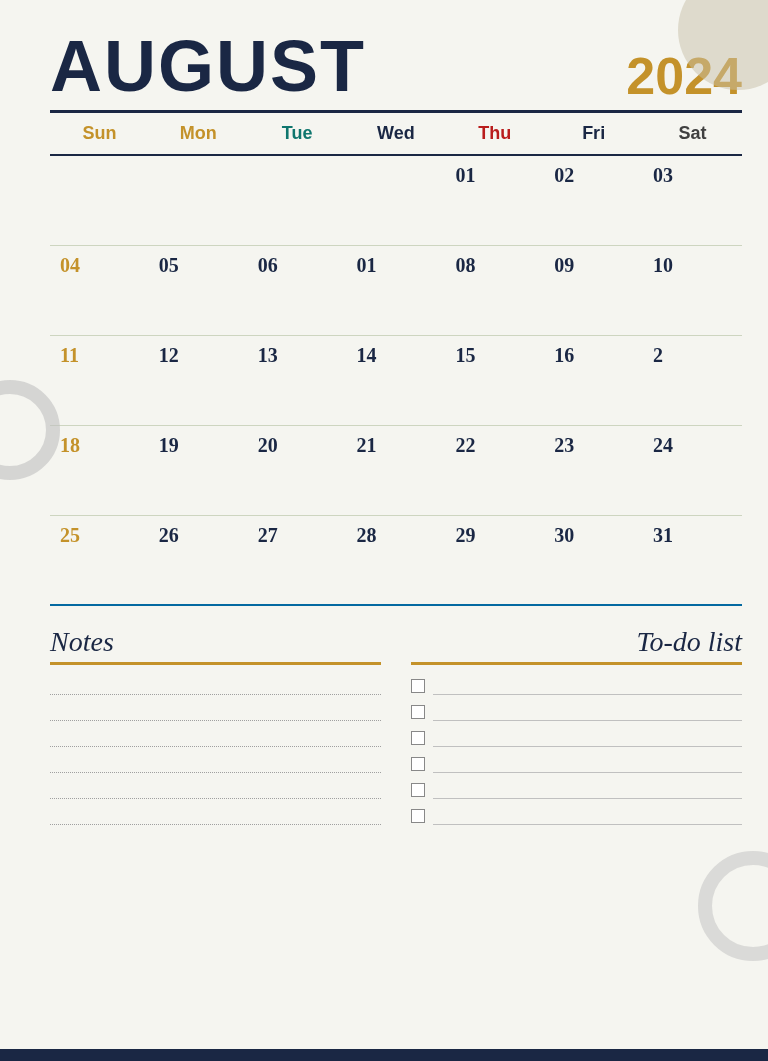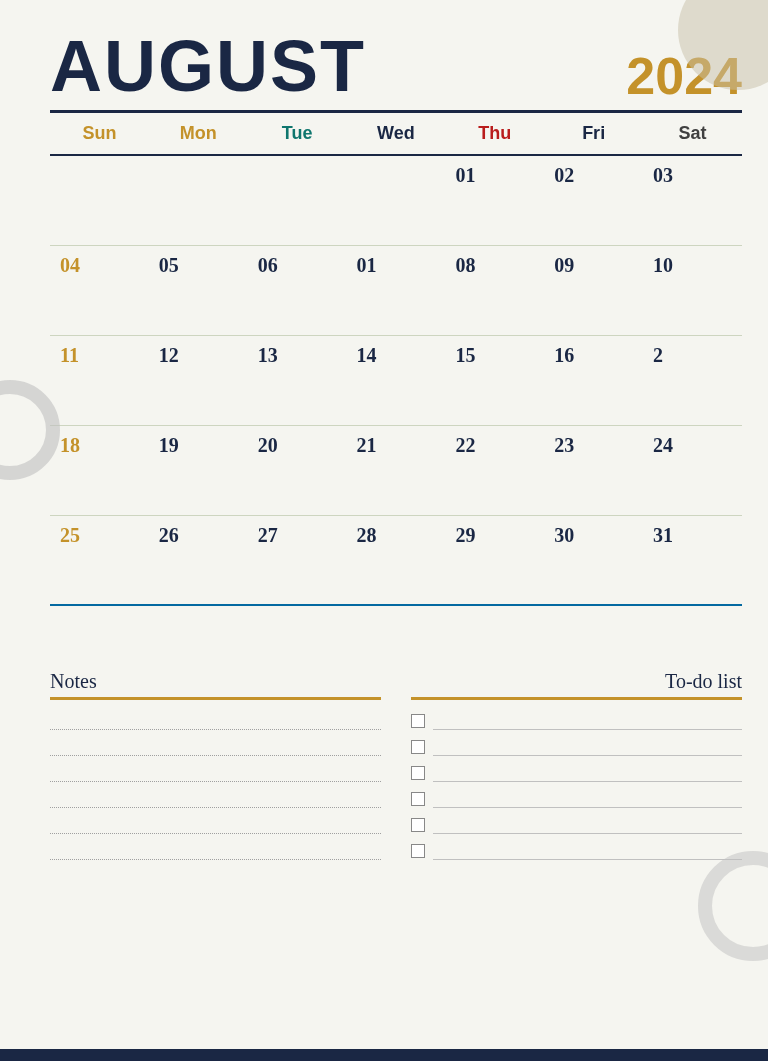--- a/index.html
+++ b/index.html
@@ -147,25 +147,25 @@
     .notes-section {
       flex: 1;
     }
 
     .todo-section {
       flex: 1;
       text-align: right;
     }
 
     .section-title {
-      font-size: 20px;
+      font-size: 28px;
+      font-style: italic;
       color: #1a2744;
       font-family: 'Georgia', serif;
       margin-bottom: 4px;
-      margin-top: 44px;
     }
 
     .section-underline {
       height: 3px;
       background: #c4922a;
       margin-bottom: 12px;
     }
 
     .notes-lines {
       display: flex;

